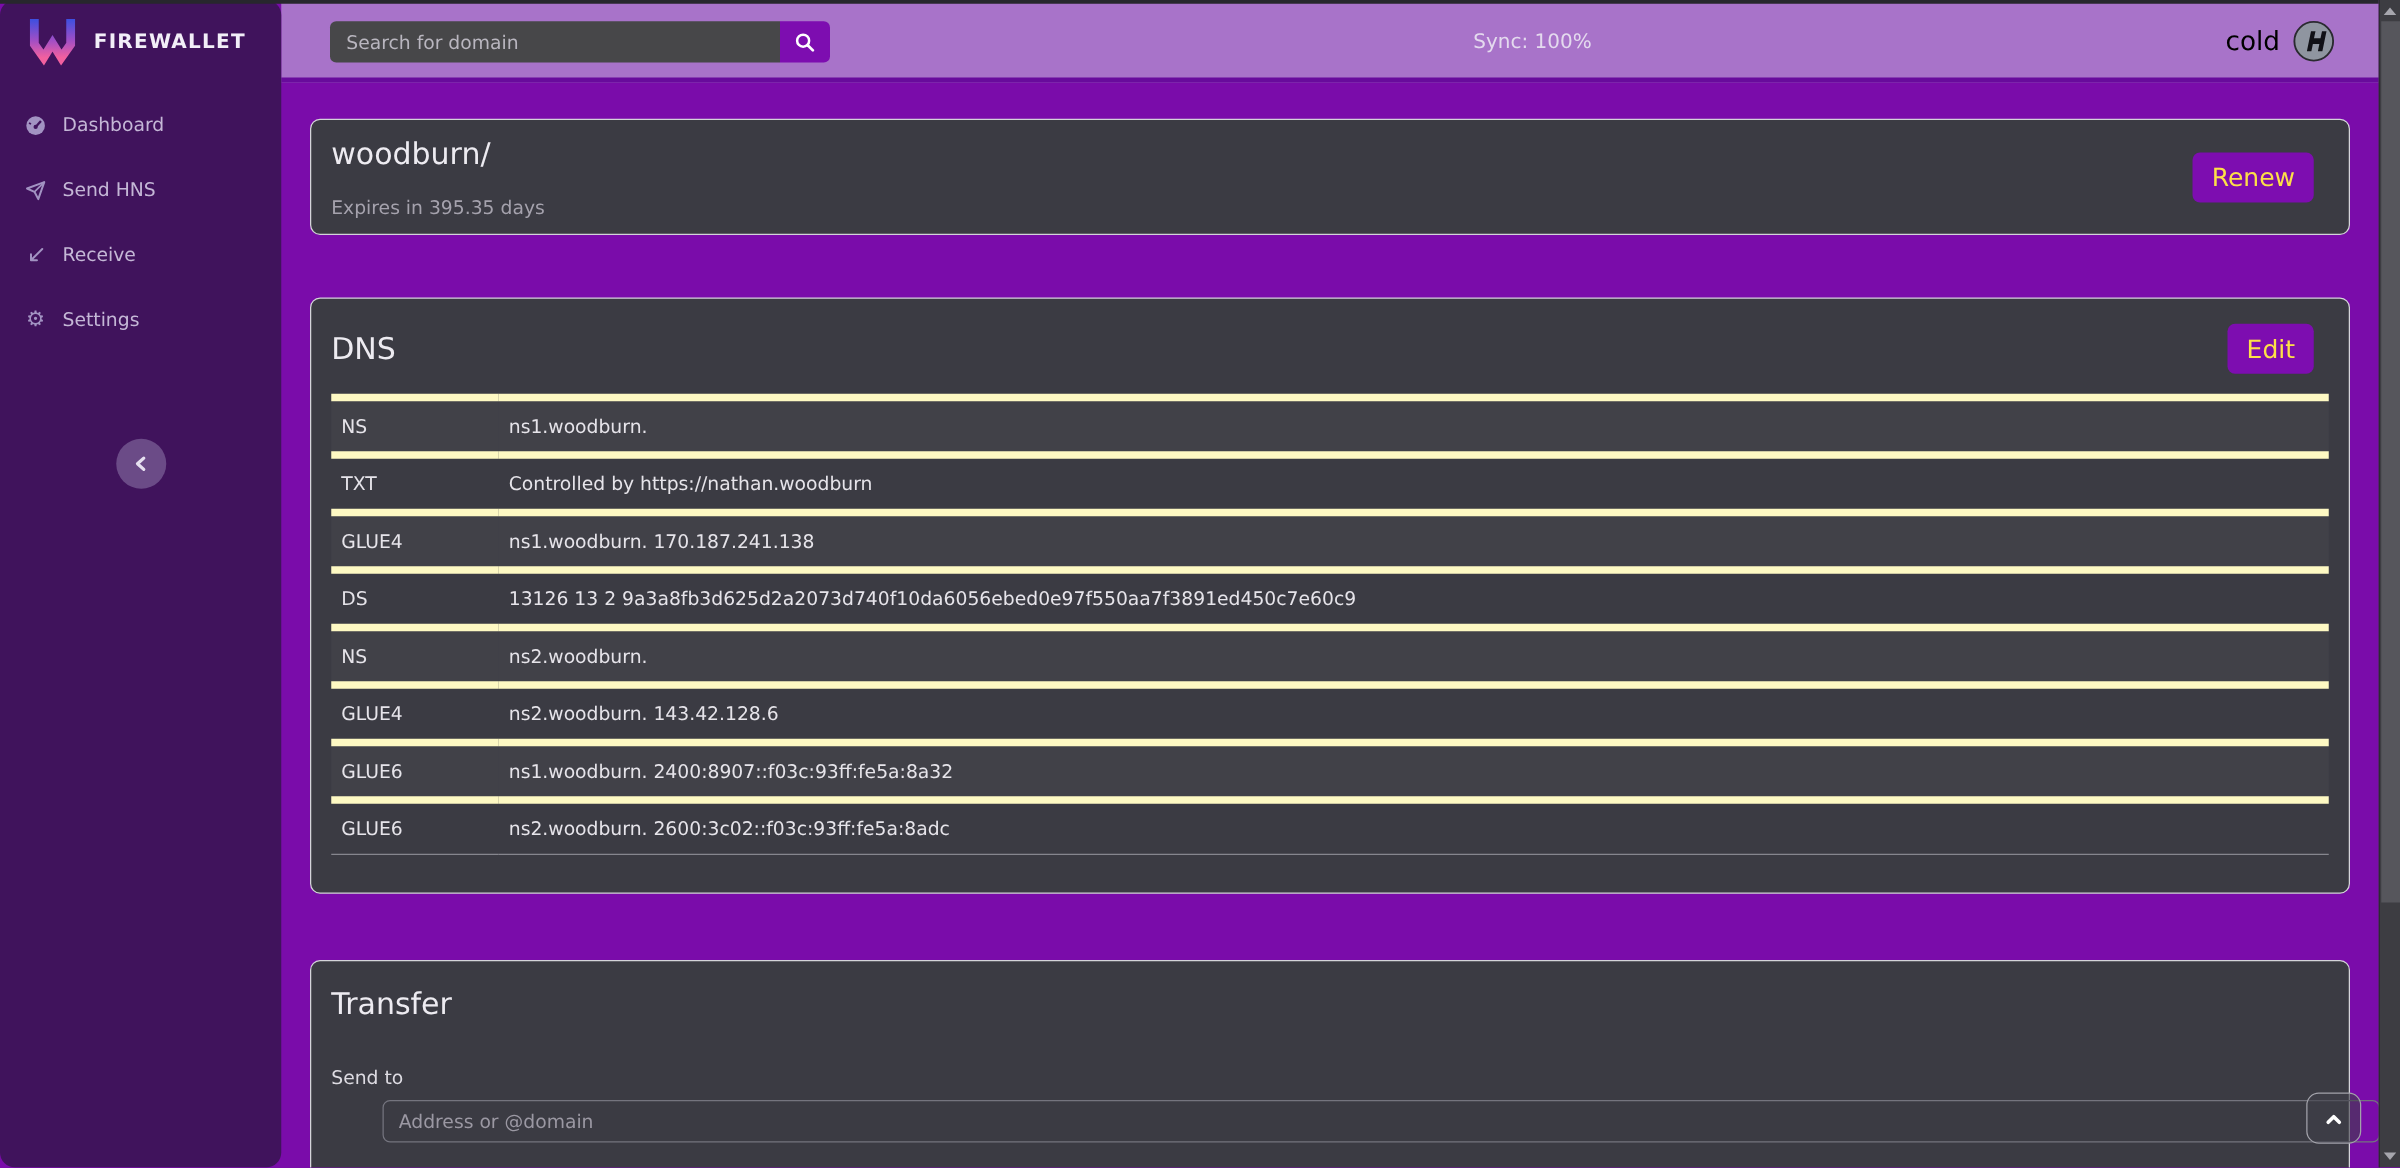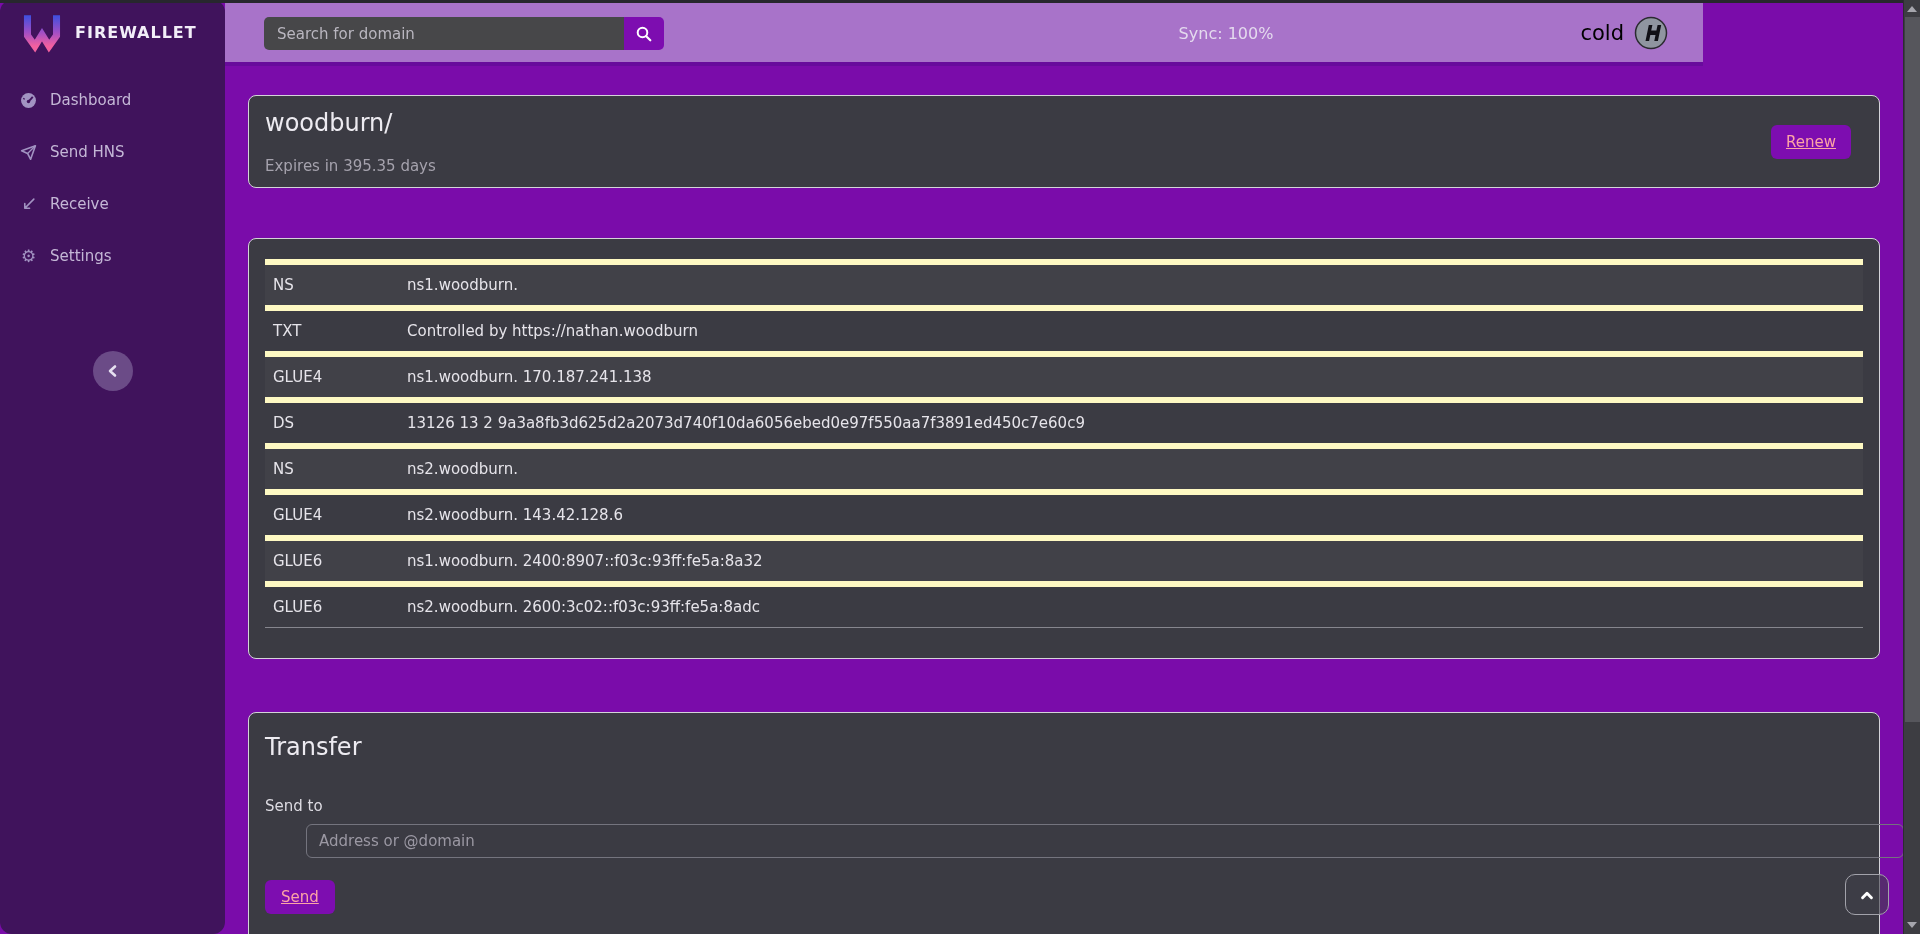--- a/index.html
+++ b/index.html
@@ -20,43 +20,43 @@
   .brand svg { width:44px; height:44px; }
   .brand-text { font-size:16px; font-weight:700; letter-spacing:1px; color:#f2eef8; }
   .nav { margin-top:10px; }
   .nav-item { display:flex; align-items:center; gap:13px; padding:17px 20px; cursor:pointer; color:#c4b7d6; font-size:15px; }
   .nav-icon { width:17px; height:17px; display:flex; align-items:center; justify-content:center; color:#a293c2; }
   .gear-glyph { font-size:17px; line-height:17px; color:#a293c2; }
   .collapse-btn { position:absolute; top:351px; left:50%; transform:translateX(-50%); width:40px; height:40px;
     border-radius:50%; background:#6b4b87; border:none; display:flex; align-items:center; justify-content:center; cursor:pointer; }
 
   
-  .topbar { position:absolute; left:225px; top:0; width:1478px; height:66px; background:var(--topbar,#a873c9);
+  .topbar { position:absolute; left:225px; top:0; width:1678px; height:66px; background:var(--topbar,#a873c9);
     border-bottom:4px solid #680b9c; z-index:5; }
   .search-group { position:absolute; left:39px; top:17px; display:flex; height:33px; }
   .search-input { width:360px; height:33px; background:#474749; border:none; border-radius:5px 0 0 5px;
     padding:0 13px; color:#e2e0e6; font-size:15px; outline:none; font-family:inherit; }
   .search-input::placeholder { color:#b9b6bf; }
   .search-btn { width:40px; height:33px; border:none; border-radius:0 5px 5px 0; background:var(--accent,#7d0db0);
     display:flex; align-items:center; justify-content:center; cursor:pointer; }
   .sync { position:absolute; left:1001px; top:33px; transform:translate(-50%,-50%); font-size:16px; color:#e4daee; }
   .wallet-group { position:absolute; right:35px; top:0; height:66px; display:flex; align-items:center; gap:10px;
     color:#000000; font-size:21px; }
   .hs-icon { width:34px; height:34px; cursor:pointer; }
 
   
   .main { position:absolute; left:225px; top:70px; width:1678px; height:864px; padding:25px 23px 0; overflow:hidden; }
   .card { background:var(--card,#3b3b43); border:1px solid #d4d4d9; border-radius:8px; }
 
   .card-domain { height:93px; display:flex; align-items:center; justify-content:space-between; padding:0 16px; margin-bottom:50px; }
   .domain-name { font-size:24px; font-weight:400; color:#edebf1; margin-bottom:20px; }
   .domain-expiry { font-size:15px; color:#a5a2ad; }
 
-  .btn { background:var(--accent,#7d0db0); color:#fca5a5; border:none; border-radius:6px; font-size:15px;
-    padding:8px 15px; cursor:pointer; font-family:inherit;text-decoration:underline; }
+  .btn { background:var(--accent,#7d0db0); color:#fde047; border:none; border-radius:6px; font-size:20px;
+    padding:8px 15px; cursor:pointer; font-family:inherit; }
 
   .card-dns { margin-bottom:53px; padding:20px 16px 30px; }
   .card-header { display:flex; align-items:center; justify-content:space-between; height:40px; margin-bottom:16px; }
   .card-title { font-size:24px; font-weight:400; color:#edebf1; }
   .card-header .btn, .card-domain .btn { margin-right:12px; }
 
   .dns-table { width:100%; border-collapse:collapse; font-size:15px; color:#e6e4ea; }
   .dns-table tr { border-top:6px solid #fef9c3; }
   .dns-table tr:last-child { border-bottom:1px solid #86868e; }
   .dns-table tr:nth-child(odd) { background:rgba(255,255,255,0.03); }
@@ -173,20 +173,24 @@
 
   <section class="card card-domain">
     <div>
       <div class="domain-name">woodburn/</div>
       <div class="domain-expiry">Expires in 395.35 days</div>
     </div>
     <button class="btn">Renew</button>
   </section>
 
   <section class="card card-dns">
+    <div class="card-header">
+      <div class="card-title">DNS</div>
+      <button class="btn">Edit</button>
+    </div>
     <table class="dns-table">
       <tbody id="dns-tbody">
           <tr>
             <td class="type">NS</td>
             <td>ns1.woodburn.</td>
           </tr>
           <tr>
             <td class="type">TXT</td>
             <td>Controlled by https://nathan.woodburn</td>
           </tr>

